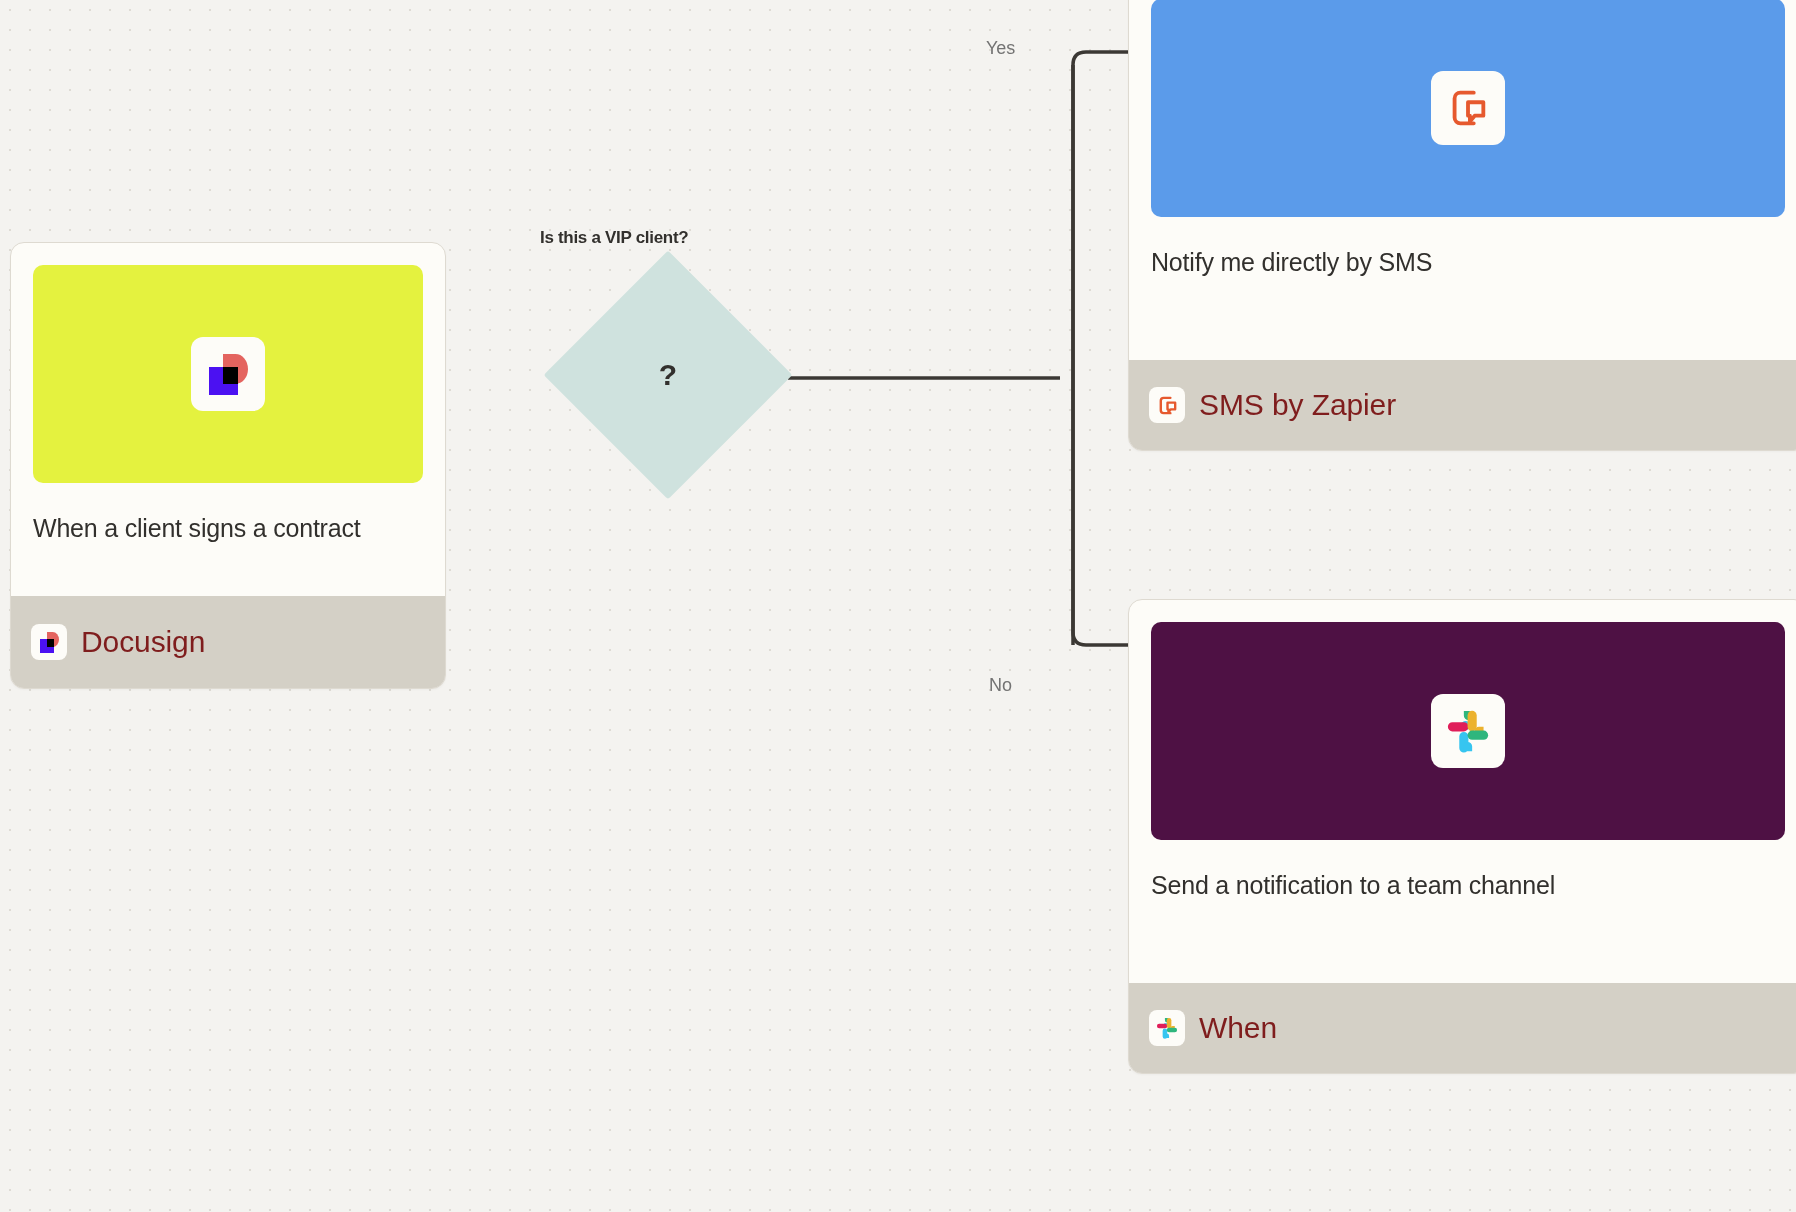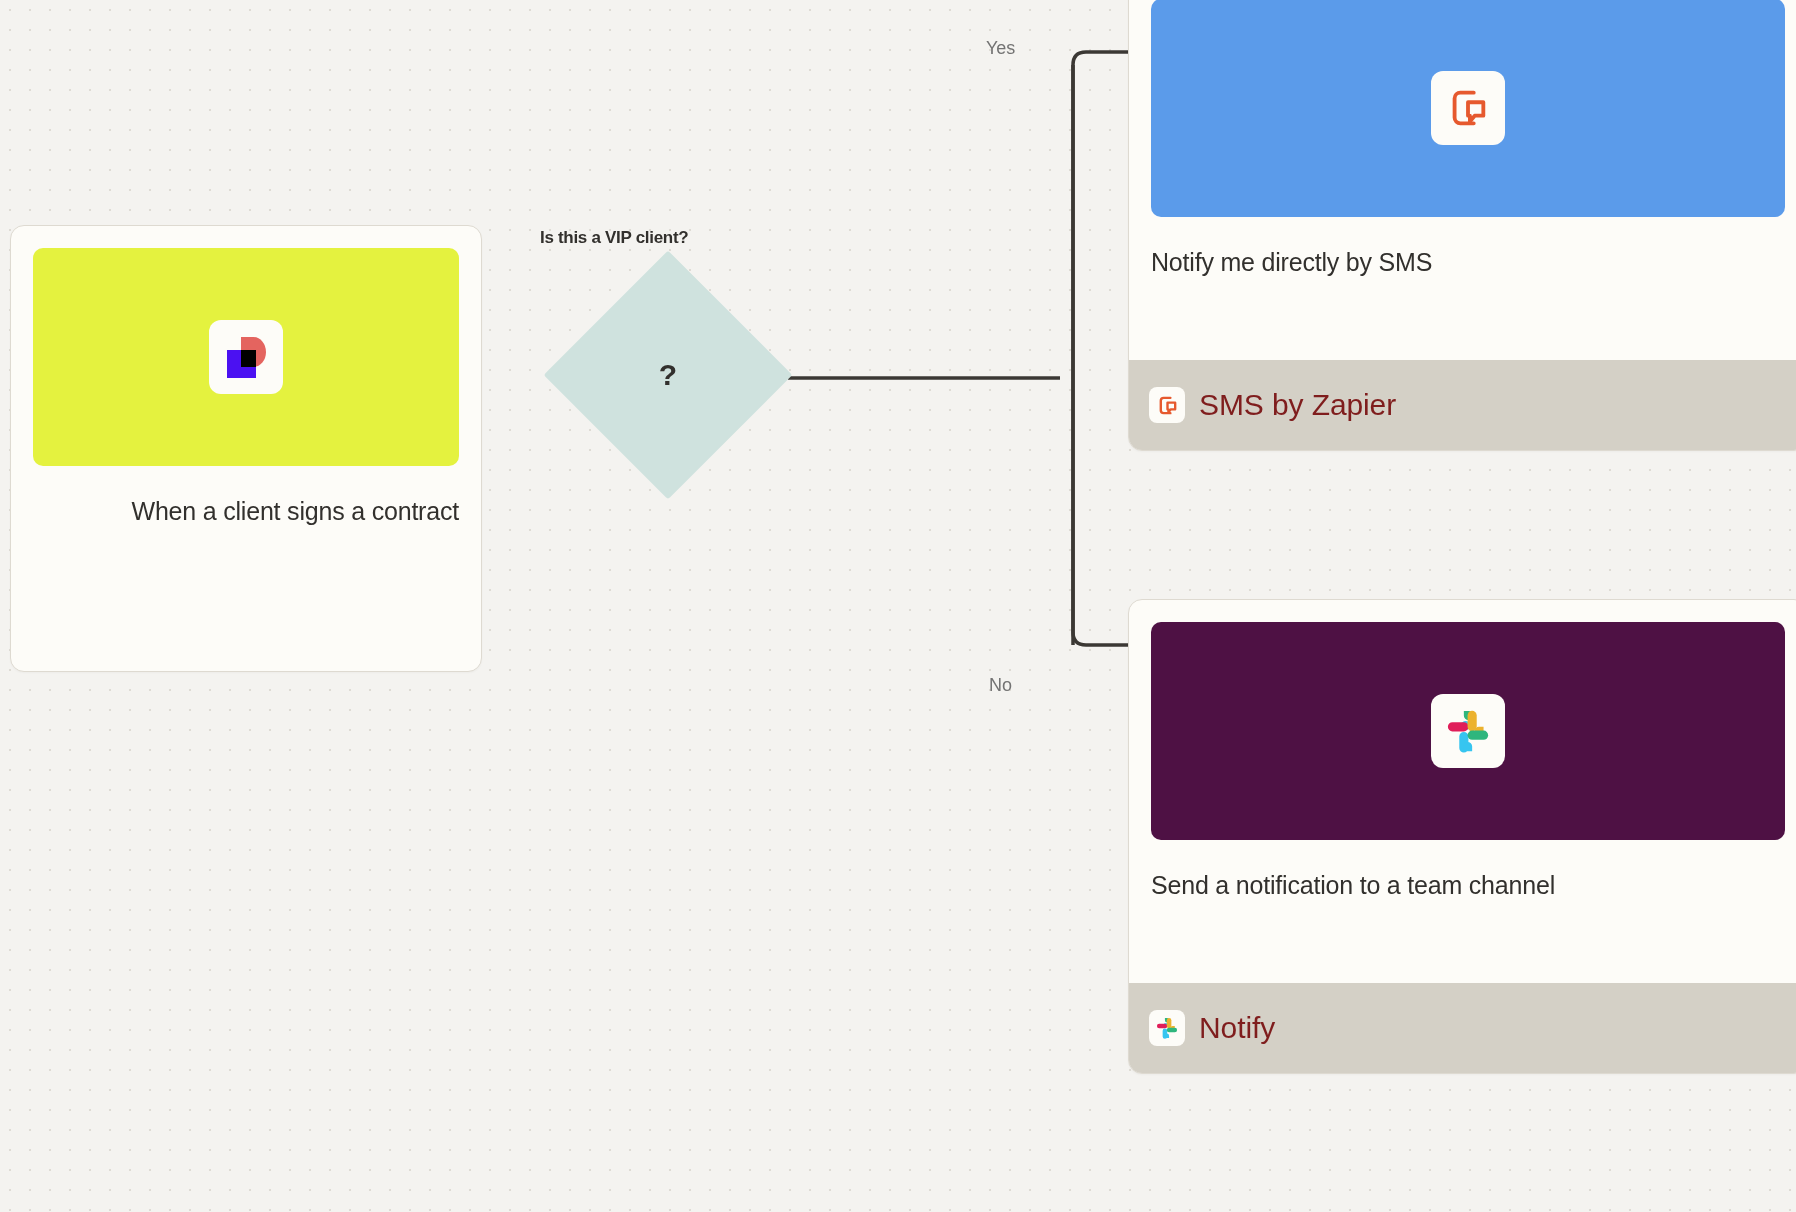--- a/index.html
+++ b/index.html
@@ -75,22 +75,22 @@
     display: flex;
     align-items: center;
     justify-content: center;
     flex: none;
   }
   .tile.big  { width: 74px; height: 74px; border-radius: 12px; }
   .tile.small{ width: 36px; height: 36px; border-radius: 8px; }
 
   
   #card-trigger {
-    left: 10px;  top: 225px;
-    width: 472px; height: 447px; text-align: right;
+    left: 10px;  top: 242px;
+    width: 436px; height: 447px;
   }
   #card-trigger .card-banner { height: 218px; background: #e4f23f; }
   #card-trigger .card-title  { margin-top: 30px; }
   #card-trigger .card-footer { height: 92px; }
 
   
   #card-sms {
     left: 1128px; top: -24px;
     width: 680px; height: 475px;
   }
@@ -214,20 +214,30 @@
         <div class="logo-docusign" style="width:48px;height:48px;">
           <div class="ds-d" style="left:19px;top:4px;width:25px;height:30px;"></div>
           <div class="ds-sq" style="left:5px;top:17px;width:29px;height:28px;"></div>
           <div class="ds-cut" style="left:19px;top:17px;width:15px;height:17px;"></div>
         </div>
       </div>
     </div>
 
     <div class="card-title">When a client signs a contract</div>
 
+    <div class="card-footer">
+      <div class="tile small">
+        <div class="logo-docusign" style="width:24px;height:24px;">
+          <div class="ds-d" style="left:9.5px;top:2px;width:12.5px;height:15px;"></div>
+          <div class="ds-sq" style="left:2.5px;top:8.5px;width:14.5px;height:14px;"></div>
+          <div class="ds-cut" style="left:9.5px;top:8.5px;width:7.5px;height:8.5px;"></div>
+        </div>
+      </div>
+      <span class="footer-label">Docusign</span>
+    </div>
   </div>
 
   <div class="card" id="card-sms">
 
     <div class="card-banner">
       <div class="tile big">
         <div class="logo-sms">
           <svg width="46" height="46" viewBox="0 0 48 48">
             <path d="M30 8 H16 a6 6 0 0 0 -6 6 v20 a6 6 0 0 0 6 6 h14" stroke="#e6592e" stroke-width="4" fill="none" stroke-linecap="round"></path>
             <path d="M24 18 H40 V32 H31 L26 38 V32 H24 Z" stroke="#e6592e" stroke-width="4" fill="none" stroke-linejoin="round"></path>
@@ -285,17 +295,17 @@
             <path d="M16.3 33.8a5.6 5.6 0 0 1 11.2 0v14a5.6 5.6 0 0 1-11.2 0v-14z" fill="#36C5F0" transform="rotate(180 21.9 40.8)"></path>
             <path d="M21.9 13.5a5.6 5.6 0 1 1 5.6-5.6v5.6h-5.6z" fill="#2EB67D" transform="rotate(180 24.7 8)"></path>
             <path d="M21.9 16.3a5.6 5.6 0 1 1 0 11.2H7.9a5.6 5.6 0 1 1 0-11.2h14z" fill="#E01E5A" transform="rotate(180 14.9 21.9)"></path>
             <path d="M40.5 21.9a5.6 5.6 0 1 1 5.6 5.6h-5.6v-5.6z" fill="#ECB22E" transform="rotate(180 43.3 24.7)"></path>
             <path d="M37.7 21.9a5.6 5.6 0 0 1-11.2 0v-14a5.6 5.6 0 0 1 11.2 0v14z" fill="#ECB22E" transform="rotate(180 32.1 14.9)"></path>
             <path d="M32.1 40.5a5.6 5.6 0 1 1-5.6 5.6v-5.6h5.6z" fill="#36C5F0" transform="rotate(180 29.3 46.1)"></path>
             <path d="M32.1 37.7a5.6 5.6 0 1 1 0-11.2h14a5.6 5.6 0 1 1 0 11.2h-14z" fill="#2EB67D" transform="rotate(180 39.1 32.1)"></path>
           </svg>
         </div>
       </div>
-      <span class="footer-label">Notify</span>
+      <span class="footer-label">When</span>
     </div>
   </div>
 
 </div>
 
 </body></html>

